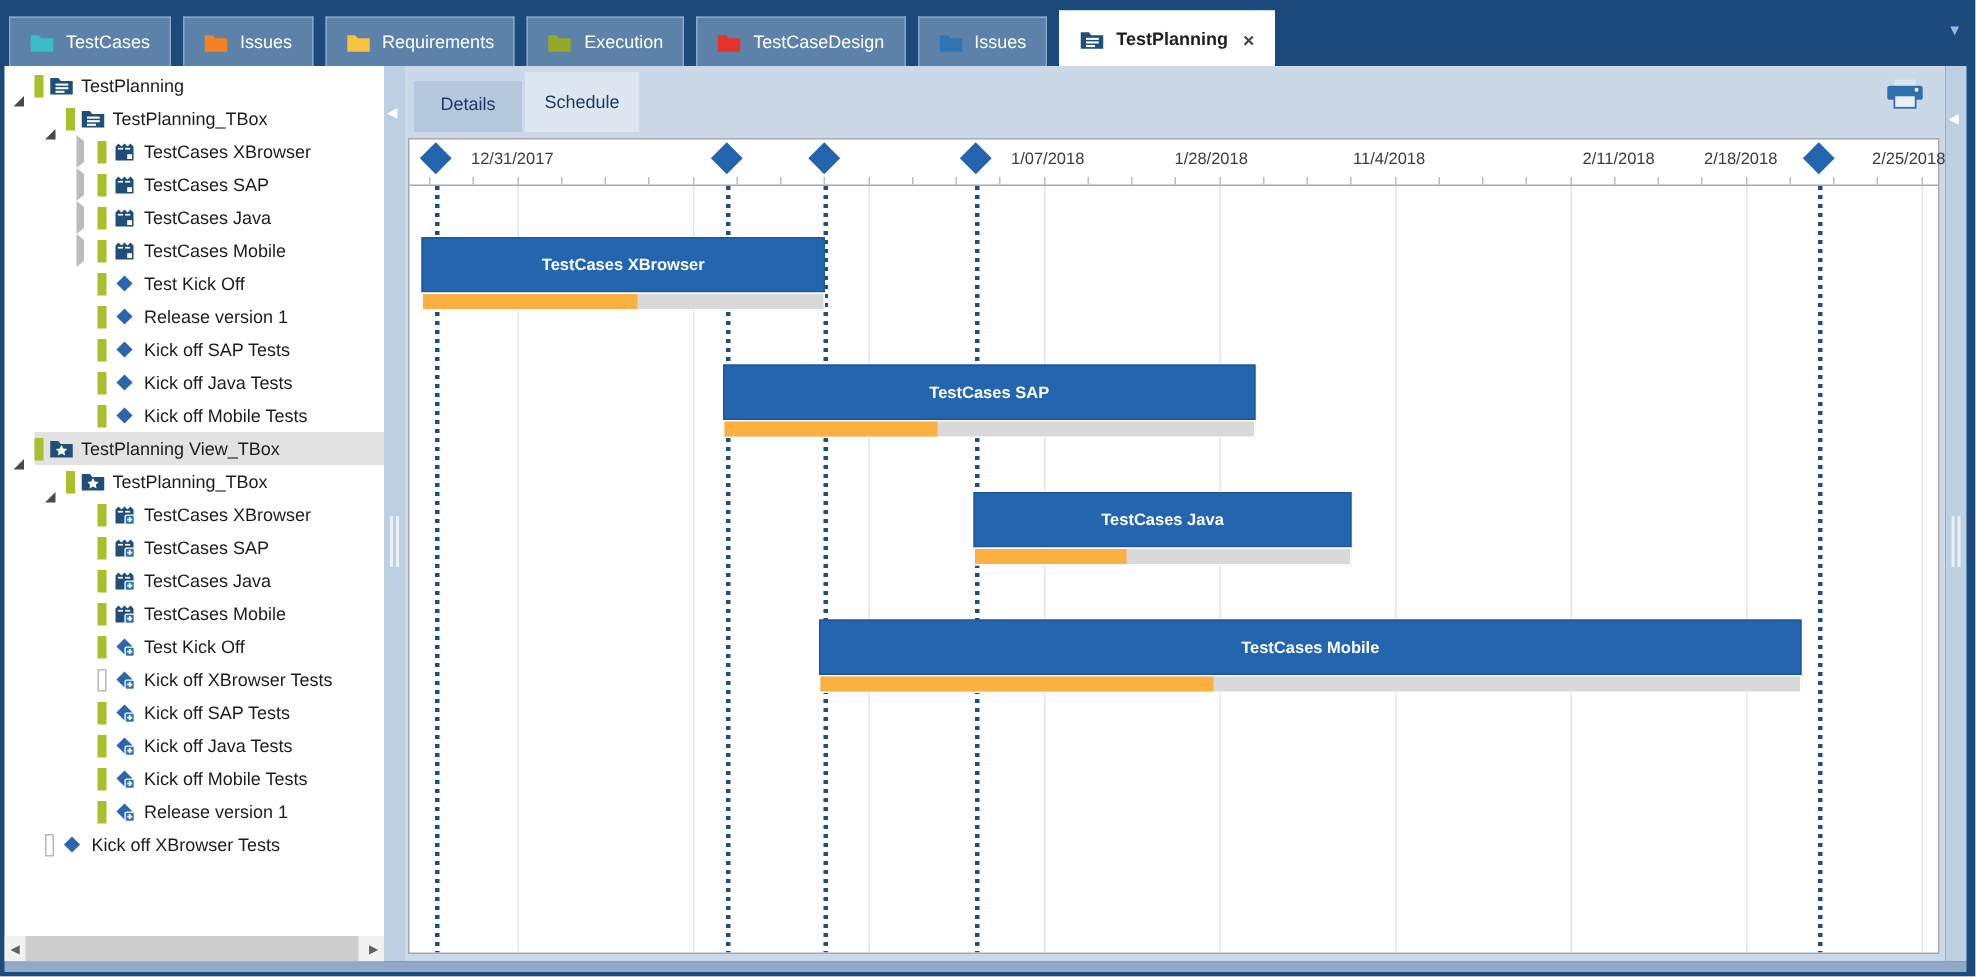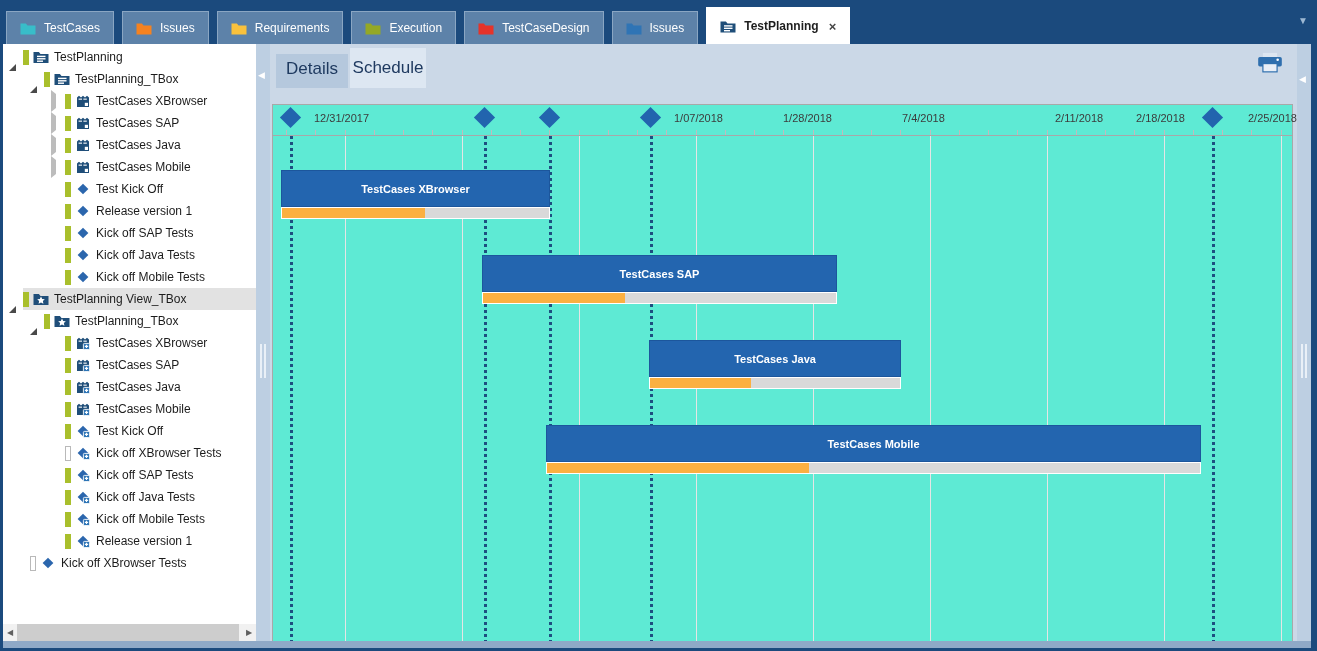--- a/index.html
+++ b/index.html
@@ -40,27 +40,27 @@
   
   .splitter{width:14px;flex:none;background:#bdcfe2;position:relative;}
   .split-arrow{position:absolute;left:2px;color:#fff;font-size:9px;}
   .splitter.l .split-arrow{top:26px;}
   .splitter.r .split-arrow{top:30px;}
   .split-grip{position:absolute;left:4px;top:300px;width:2px;height:34px;border-left:2px solid #e9f0f7;border-right:2px solid #e9f0f7;}
 
   
   .content{flex:1;background:#cbd8e7;position:relative;min-width:0;}
   .ctoolbar{position:absolute;left:0;top:0;right:0;height:44px;}
-  .vtab{position:absolute;font-size:17px;color:#1f3a60;text-align:center;box-sizing:border-box;}
+  .vtab{position:absolute;font-size:12px;color:#1f3a60;text-align:center;box-sizing:border-box;}
   .vtab.details{left:6px;top:10px;width:72px;height:34px;line-height:30px;background:#b5c8dd;}
   .vtab.schedule{left:80px;top:4px;width:76px;height:40px;line-height:40px;background:#dde7f2;}
   .printbtn{position:absolute;right:14px;top:8px;width:26px;height:22px;}
 
   
-  .paper{position:absolute;left:2px;top:60px;width:1021px;height:544px;background:#5eead4;border:1px solid #a8a8a8;box-sizing:border-box;}
+  .paper{position:absolute;left:2px;top:48px;width:1021px;height:544px;background:#ffffff;border:1px solid #a8a8a8;box-sizing:border-box;}
   .phead{position:absolute;left:0;top:0;right:0;height:30px;}
   .wlab{position:absolute;top:7px;font-size:11px;color:#3c3c3c;}
   .hdia{position:absolute;top:5px;width:15px;height:15px;background:#2264ae;transform:rotate(45deg);}
   .tick{position:absolute;bottom:0;width:1px;height:5px;background:#bdbdbd;}
   .pbody{position:absolute;left:0;top:30px;right:0;bottom:0;border-top:1px solid #a8a8a8;overflow:hidden;}
   .grid{position:absolute;top:0;bottom:0;width:1px;background:#e5e5e5;}
   .dot{position:absolute;top:0;bottom:0;width:3px;background:repeating-linear-gradient(to bottom,#1d4f80 0 3px,transparent 3px 6px);}
   .task{position:absolute;}
   .tbar{height:37px;background:#2365af;border:1px solid #1c569c;box-sizing:border-box;color:#fff;font-weight:bold;font-size:11px;display:flex;align-items:center;justify-content:center;overflow:hidden;}
   .ttrack{height:12px;background:#d9d9d9;border:1px solid #fff;box-sizing:border-box;position:relative;}
@@ -427,21 +427,21 @@
         <div class="vtab schedule">Schedule</div>
         <svg class="printbtn">
             <use href="#sym-printer"></use>
           </svg>
       </div>
       <div class="paper">
         <div class="phead">
             <span class="wlab" style="left: 41px;">12/31/2017</span>
             <span class="wlab" style="left: 401px;">1/07/2018</span>
             <span class="wlab" style="left: 510px;">1/28/2018</span>
-            <span class="wlab" style="left: 629px;">7/4/2018</span>
+            <span class="wlab" style="left: 629px;">11/4/2018</span>
             <span class="wlab" style="left: 746px; margin-left: 36px;">2/11/2018</span>
             <span class="wlab" style="left: 863px;">2/18/2018</span>
             <span class="wlab" style="left: 975px;">2/25/2018</span>
             <span class="tick" style="left: 13px;"></span>
             <span class="tick" style="left: 42px;"></span>
             <span class="tick" style="left: 72px;"></span>
             <span class="tick" style="left: 101px;"></span>
             <span class="tick" style="left: 130px;"></span>
             <span class="tick" style="left: 159px;"></span>
             <span class="tick" style="left: 189px;"></span>

